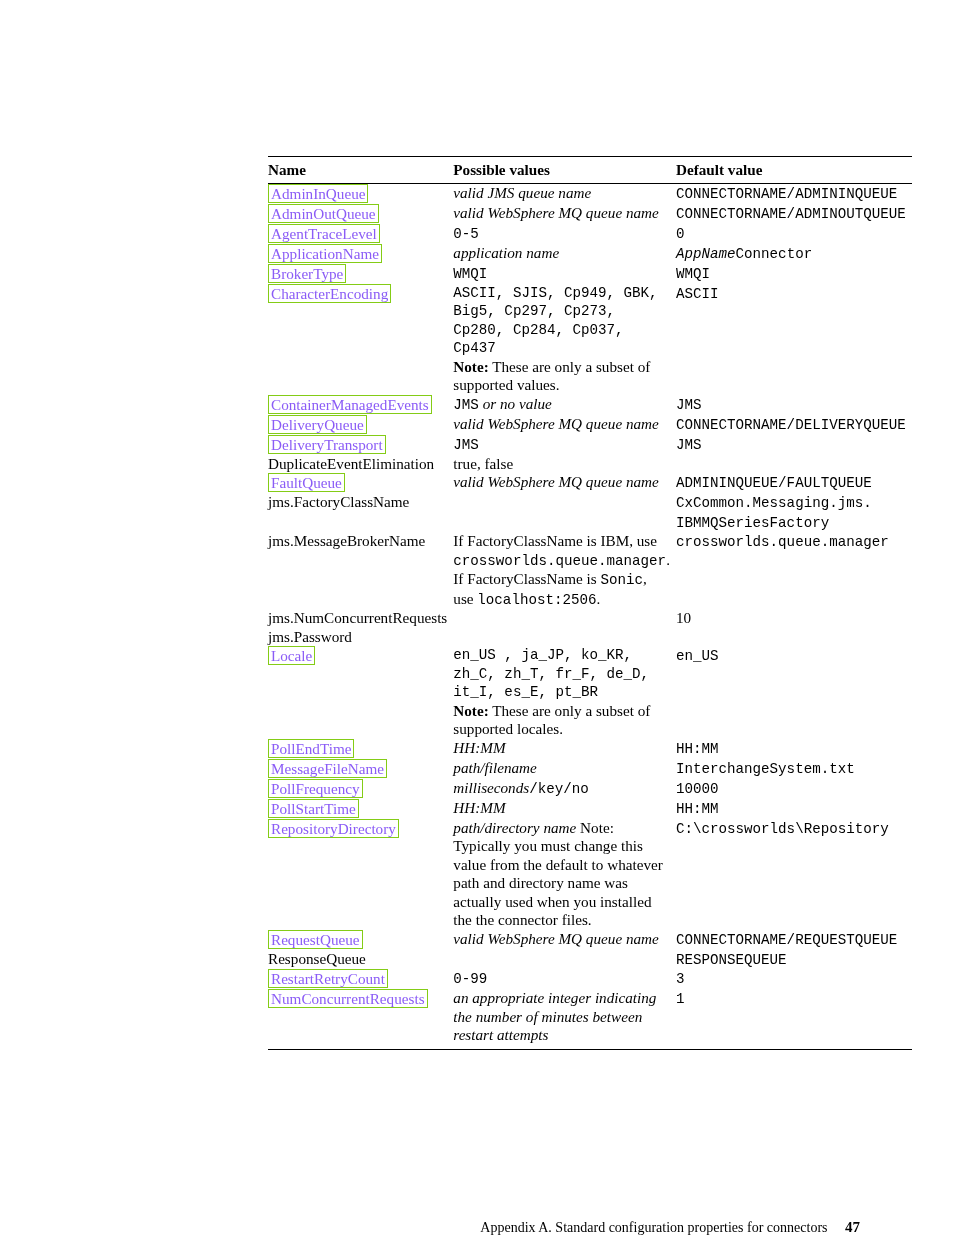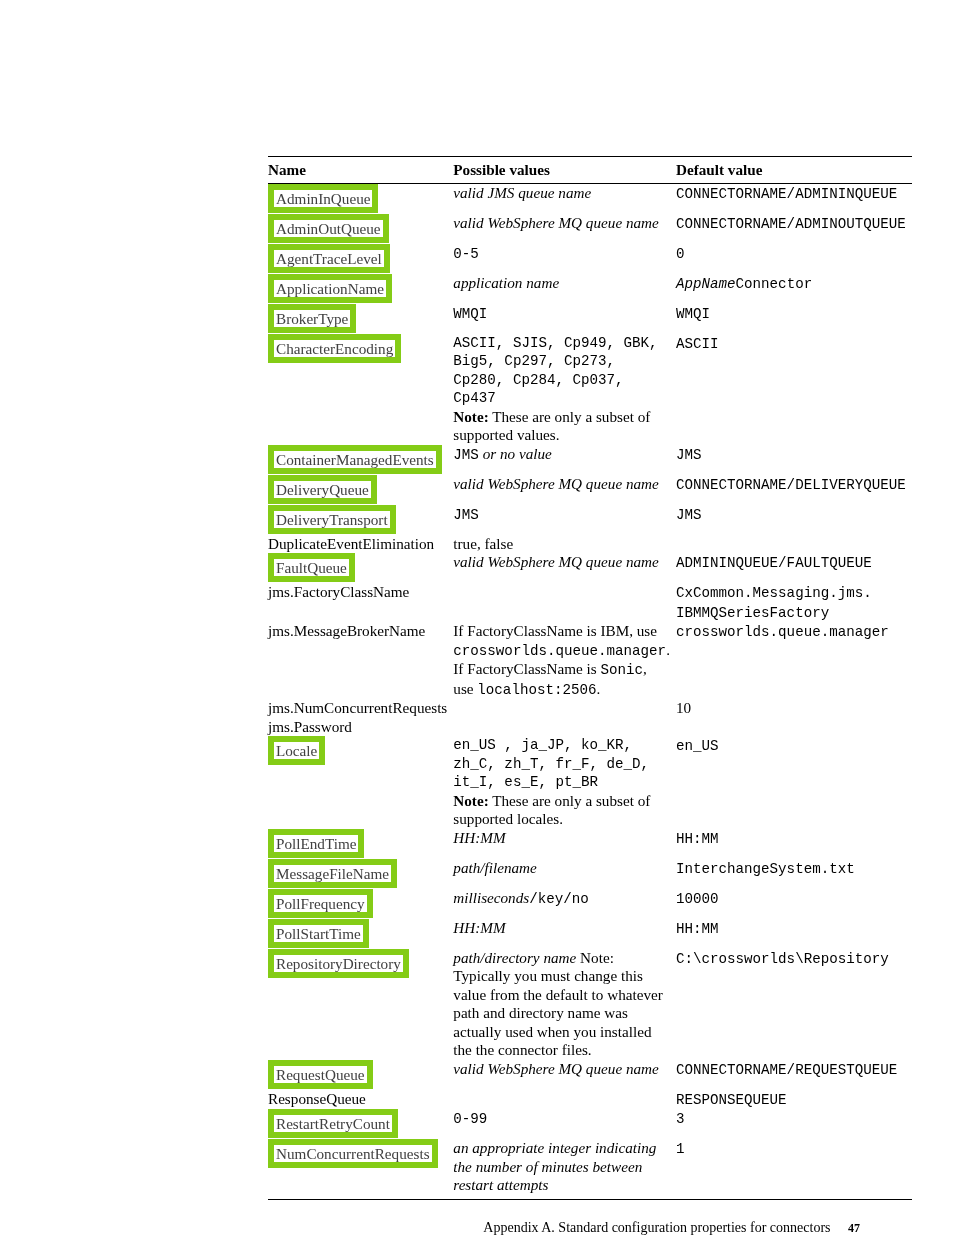--- a/index.html
+++ b/index.html
@@ -41,43 +41,43 @@
   }
   table.props tbody tr:last-child td {
     border-bottom: 1.5px solid #000;
     padding-bottom: 4px;
   }
   .col-name  { width: 196px; }
   .col-vals  { width: 174px; }
   .col-def   { width: 222px; }
 
   .link {
-    color: #404040;
+    color: #8b5cf6;
     text-decoration: none;
-    border: 6px solid #84cc16;
+    border: 1px solid #84cc16;
     padding: 0 2px;
     display: inline-block;
     line-height: 17px;
     margin-bottom: 1px;
   }
   .mono {
     font-family: "Courier New", Courier, monospace;
     font-size: 14.2px;
   }
   .ital { font-style: italic; text-align: right; }
   .footer {
     position: absolute;
     bottom: 46px;
     right: 94px;
     font-size: 14px;
     text-align: right;
   }
   .footer .pg {
     font-weight: bold;
-    font-size: 12px;
+    font-size: 15px;
     margin-left: 14px;
   }
 </style>
 </head>
 <body>
 
 <div class="page">
   <table class="props">
     <colgroup>
       <col class="col-name">

